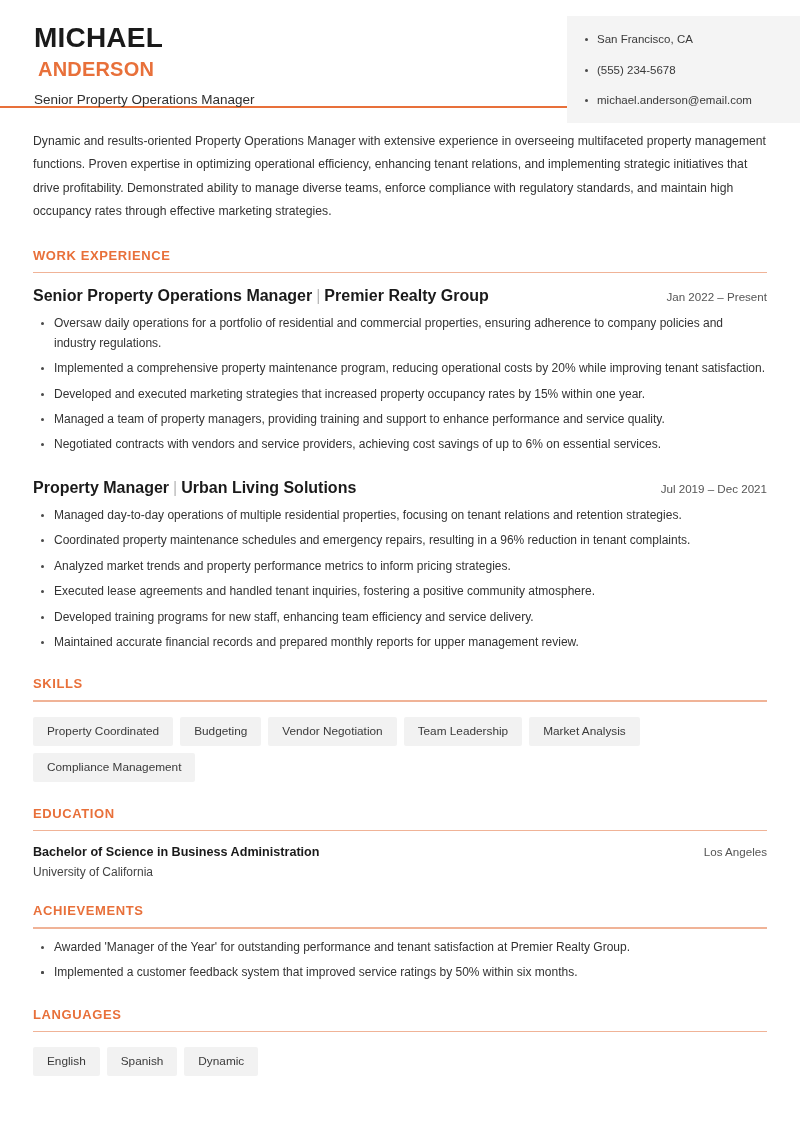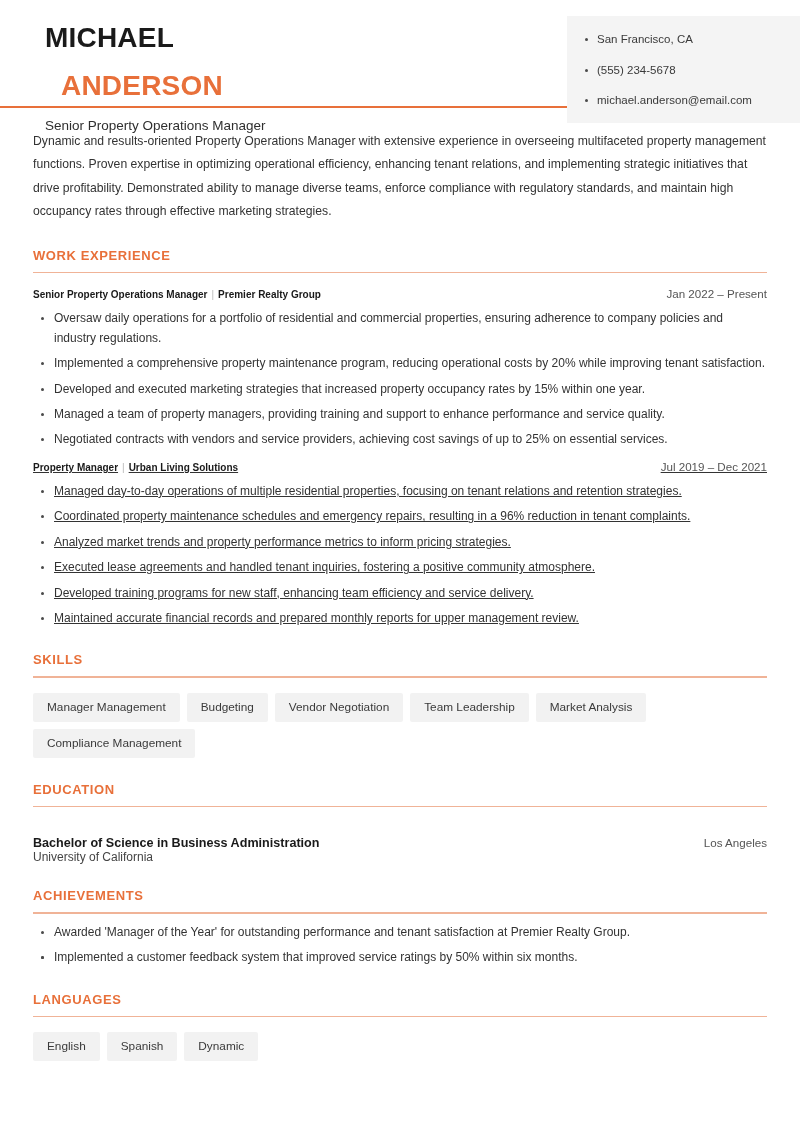--- a/index.html
+++ b/index.html
@@ -27,39 +27,39 @@
   
   .header {
     position: relative;
     display: flex;
     align-items: flex-start;
     padding: 22px 0 0 0;
     height: 106px;
     box-sizing: border-box;
   }
   .header-left {
-    padding-left: 45px;
+    padding-left: 34px;
     flex: 1 1 auto;
   }
   .name-first {
     font-size: 28px;
     font-weight: bold;
     letter-spacing: 0.2px;
     color: #1a1a1a;
     line-height: 1.14;
     margin: 0;
     text-transform: uppercase;
   }
   .name-last {
-    font-size: 28px;
+    font-size: 20px;
     font-weight: bold;
     letter-spacing: 0.2px;
     color: #e8703a;
     line-height: 1.14;
-    margin: 16px;
+    margin: 4px;
     text-transform: uppercase;
   }
   .job-title {
     font-size: 13.5px;
     color: #2f2f2f;
     margin-top: 11px;
     font-weight: normal;
   }
 
   .contact-box {
@@ -125,21 +125,21 @@
   }
 
   
   .entry { margin-top: 14px; }
   .entry-head {
     display: flex;
     align-items: baseline;
     justify-content: space-between;
   }
   .entry-title {
-    font-size: 10px;
+    font-size: 16px;
     font-weight: bold;
     color: #1a1a1a;
   }
   .entry-sep {
     color: #b8b8b8;
     font-weight: normal;
     padding: 0 4px;
   }
   .entry-date {
     font-size: 11.6px;
@@ -193,31 +193,31 @@
   .edu-head {
     display: flex;
     align-items: baseline;
     justify-content: space-between;
     margin-top: 14px;
   }
   .edu-degree {
     font-size: 12.6px;
     font-weight: bold;
     color: #1a1a1a;
-    margin-top: 15px;
   }
   .edu-location {
     font-size: 11.6px;
     color: #555555;
     white-space: nowrap;
     padding-left: 14px;
   }
   .edu-school {
     font-size: 12px;
     color: #444444;
+    margin-top: 6px;
   }
 
   .achievements-list { margin-top: 15px; }
 </style>
 </head>
 <body>
 
 <div class="page">
 
   <div class="header">
@@ -256,25 +256,25 @@
         <div class="entry-title">
           <span>Senior Property Operations Manager</span><span class="entry-sep">|</span><span>Premier Realty Group</span>
         </div>
         <div class="entry-date">Jan 2022 – Present</div>
       </div>
       <ul class="bullets">
         <li><span class="dot"></span><span>Oversaw daily operations for a portfolio of residential and commercial properties, ensuring adherence to company policies and industry regulations.</span></li>
         <li><span class="dot"></span><span>Implemented a comprehensive property maintenance program, reducing operational costs by 20% while improving tenant satisfaction.</span></li>
         <li><span class="dot"></span><span>Developed and executed marketing strategies that increased property occupancy rates by 15% within one year.</span></li>
         <li><span class="dot"></span><span>Managed a team of property managers, providing training and support to enhance performance and service quality.</span></li>
-        <li><span class="dot"></span><span>Negotiated contracts with vendors and service providers, achieving cost savings of up to 25% on essential services.</span></li>
+        <li><span class="dot"></span><span>Negotiated contracts with vendors and service providers, achieving cost savings of up to 6% on essential services.</span></li>
       </ul>
     </div>
 
-    <div class="entry" style="margin-top:10px;text-decoration:underline;">
+    <div class="entry" style="margin-top:24px;">
       <div class="entry-head">
         <div class="entry-title">
           <span>Property Manager</span><span class="entry-sep">|</span><span>Urban Living Solutions</span>
         </div>
         <div class="entry-date">Jul 2019 – Dec 2021</div>
       </div>
       <ul class="bullets">
         <li><span class="dot"></span><span>Managed day-to-day operations of multiple residential properties, focusing on tenant relations and retention strategies.</span></li>
         <li><span class="dot"></span><span>Coordinated property maintenance schedules and emergency repairs, resulting in a 96% reduction in tenant complaints.</span></li>
         <li><span class="dot"></span><span>Analyzed market trends and property performance metrics to inform pricing strategies.</span></li>
@@ -282,21 +282,21 @@
         <li><span class="dot"></span><span>Developed training programs for new staff, enhancing team efficiency and service delivery.</span></li>
         <li><span class="dot"></span><span>Maintained accurate financial records and prepared monthly reports for upper management review.</span></li>
       </ul>
     </div>
   </div>
 
   <div class="section">
     <div class="section-title">SKILLS</div>
     <div class="section-rule"></div>
     <div class="chips">
-      <span class="chip">Manager Management</span>
+      <span class="chip">Property Coordinated</span>
       <span class="chip">Budgeting</span>
       <span class="chip">Vendor Negotiation</span>
       <span class="chip">Team Leadership</span>
       <span class="chip">Market Analysis</span>
       <span class="chip">Compliance Management</span>
     </div>
   </div>
 
   <div class="section">
     <div class="section-title">EDUCATION</div>

